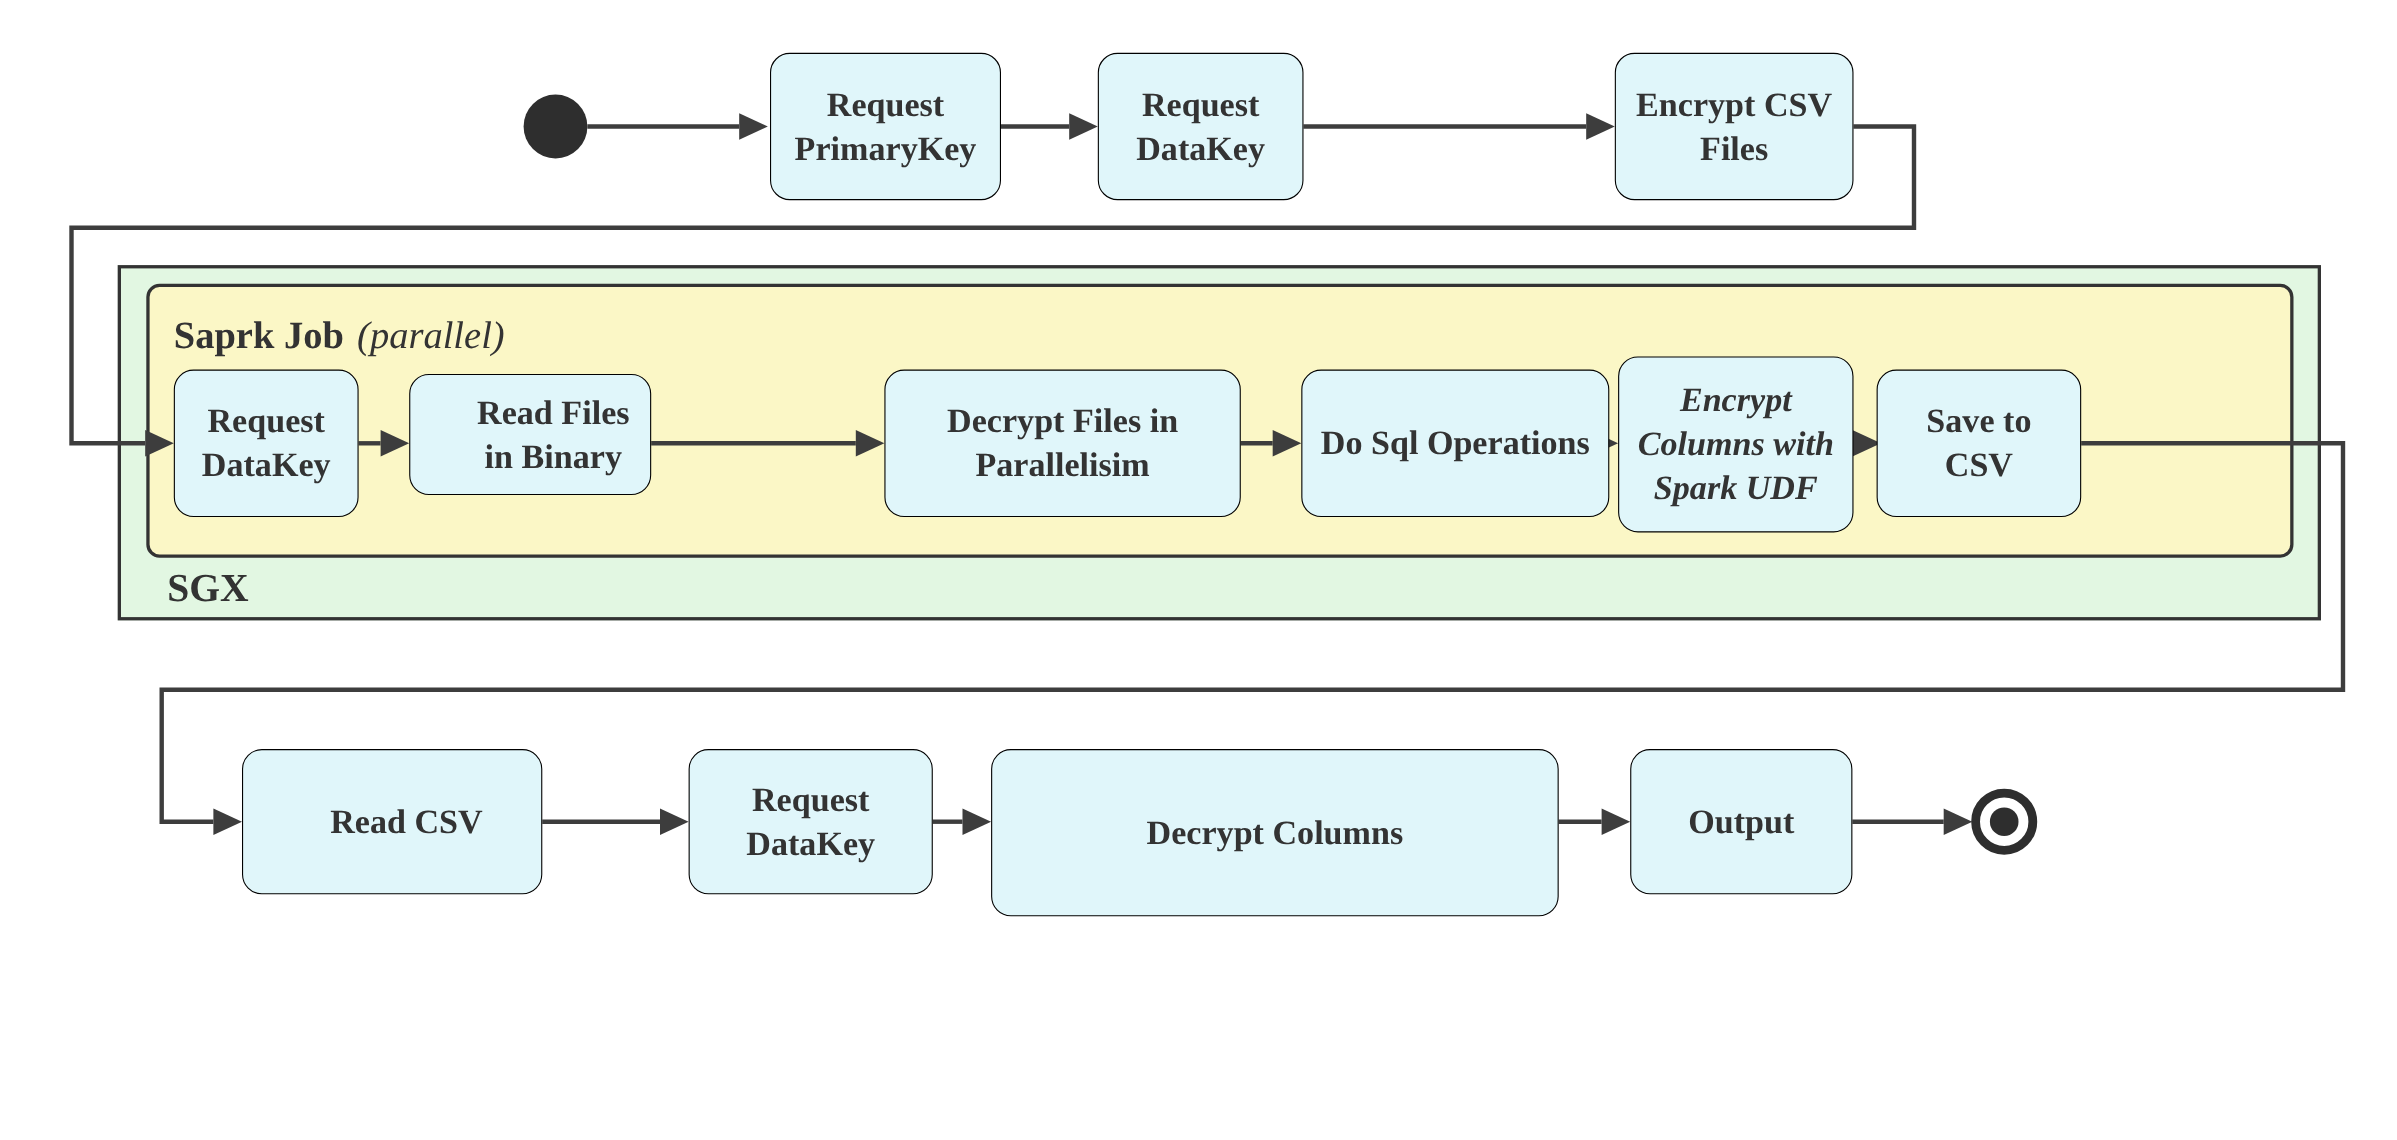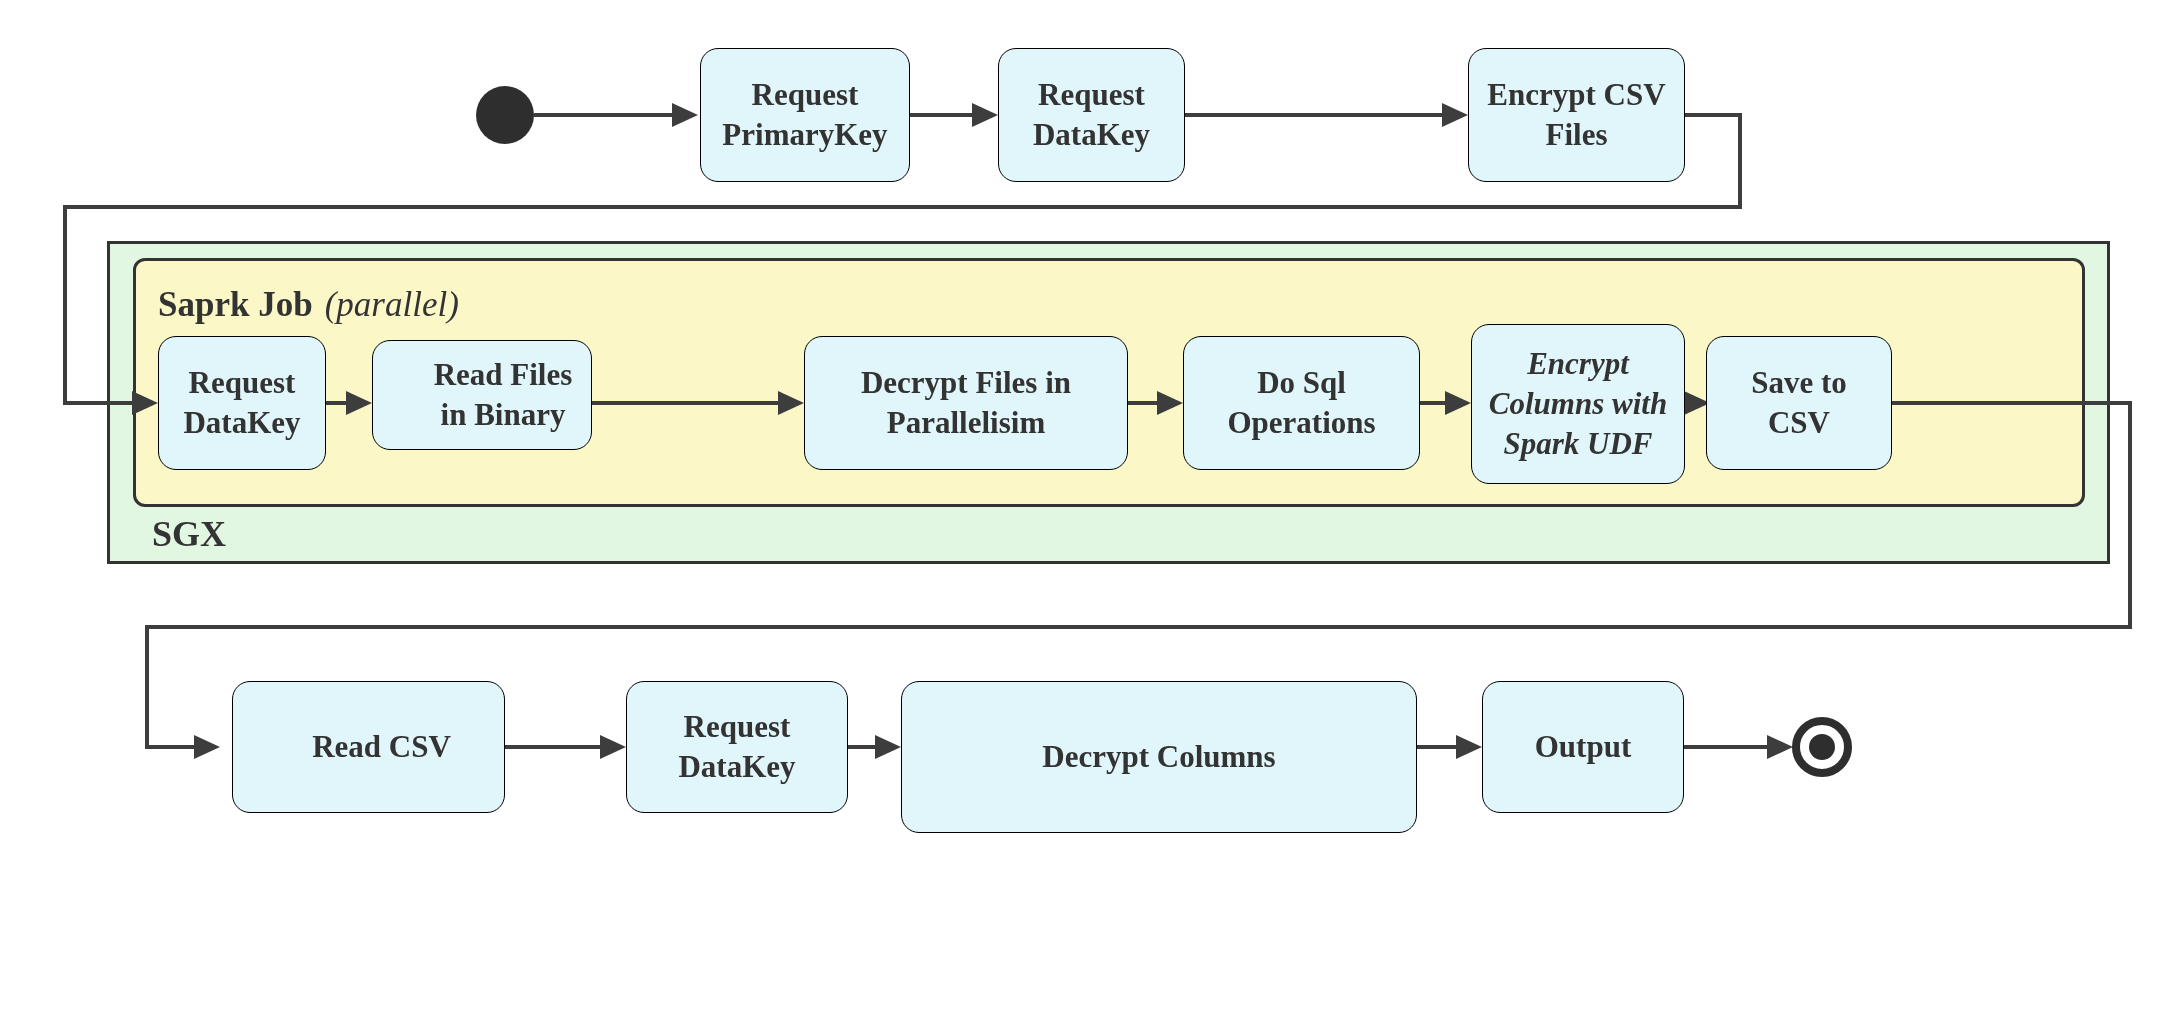--- a/index.html
+++ b/index.html
@@ -145,31 +145,31 @@
 
   <div class="node" style="left:158px; top:336px; width:168px; height:134px;">
     <span>Request DataKey</span>
   </div>
   <div class="node" style="left:372px; top:340px; width:220px; height:110px;padding-left:48px;">
     <span>Read Files in Binary</span>
   </div>
   <div class="node" style="left:804px; top:336px; width:324px; height:134px;">
     <span>Decrypt Files in Parallelisim</span>
   </div>
-  <div class="node" style="left:1183px; top:336px; width:237px; height:134px;">
+  <div class="node" style="left:1183px; top:336px; width:280px; height:134px;">
     <span>Do Sql Operations</span>
   </div>
   <div class="node" style="left:1471px; top:324px; width:214px; height:160px;font-style:italic;">
     <span>Encrypt Columns with Spark UDF</span>
   </div>
   <div class="node" style="left:1706px; top:336px; width:186px; height:134px; padding:18px;">
     <span>Save to CSV</span>
   </div>
 
-  <div class="node" style="left:232px; top:681px; width:273px; height:132px;padding-left:32px;">
+  <div class="node" style="left:220px; top:681px; width:273px; height:132px;padding-left:32px;">
     <span>Read CSV</span>
   </div>
   <div class="node" style="left:626px; top:681px; width:222px; height:132px;">
     <span>Request DataKey</span>
   </div>
   <div class="node" style="left:901px; top:681px; width:516px; height:152px;">
     <span>Decrypt Columns</span>
   </div>
   <div class="node" style="left:1482px; top:681px; width:202px; height:132px;">
     <span>Output</span>

